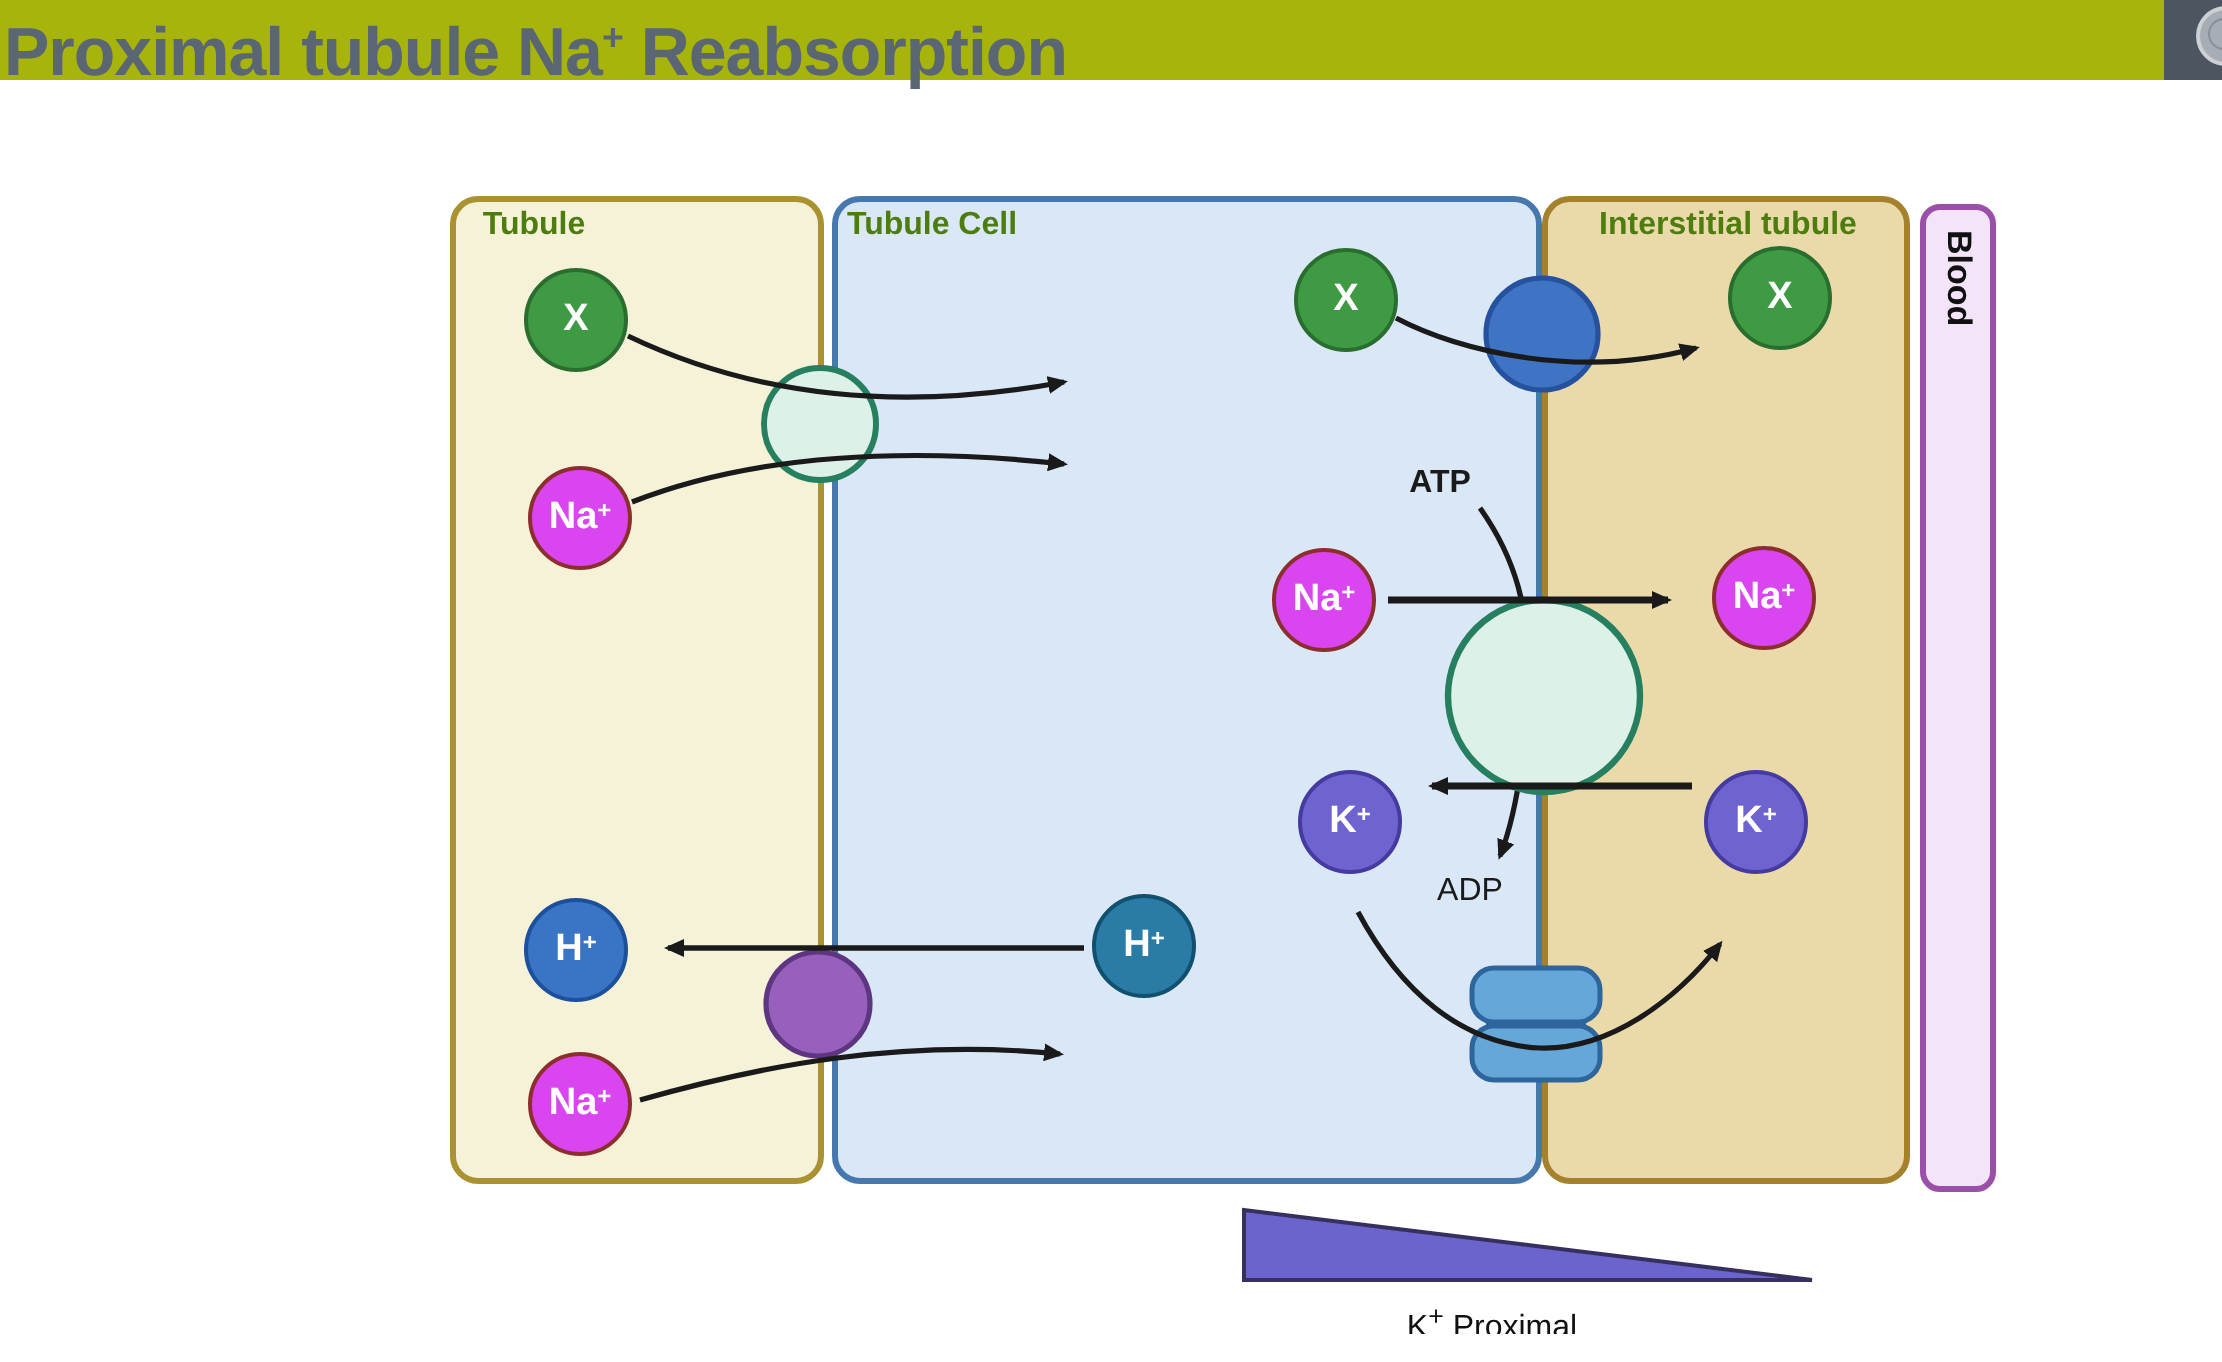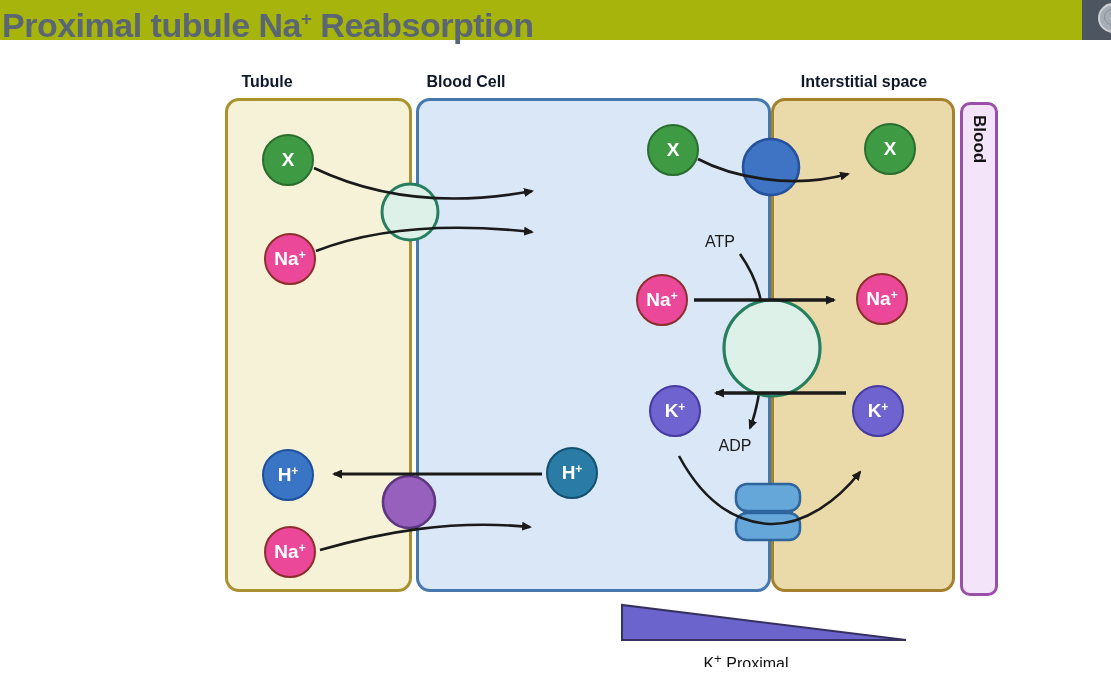--- a/index.html
+++ b/index.html
@@ -19,30 +19,30 @@
 
   
   .box{position:absolute;border-radius:14px;box-sizing:border-box;border:3px solid;}
   .box.tubule{left:225px;top:98px;width:187px;height:494px;background:#f6f2d8;border-color:#a9922f;}
   .box.cell{left:416px;top:98px;width:355px;height:494px;background:#d9e7f7;border-color:#4678ad;}
   .box.interstitial{left:771px;top:98px;width:184px;height:494px;background:#ebdaa9;border-color:#a5812e;}
   .box.blood{left:960px;top:102px;width:38px;height:494px;background:#f4e4fa;border-color:#9a4fa8;border-radius:10px;}
   .blood-label{position:absolute;left:50%;top:10px;transform:translateX(-50%);
                writing-mode:vertical-rl;font-size:17px;font-weight:700;color:#111;}
 
-  .comp-label{position:absolute;transform:translate(-50%,-50%);font-size:16px;font-weight:700;color:#0f172a;
-              white-space:nowrap;}
+  .comp-label{position:absolute;transform:translate(-50%,-50%);font-size:16px;font-weight:700;color:#4d7c0f;
+              white-space:nowrap;margin-top:31px;}
 
   
   .ion{position:absolute;width:52px;height:52px;border-radius:50%;box-sizing:border-box;
        display:flex;align-items:center;justify-content:center;color:#fff;font-weight:700;
        font-size:19px;border:2.5px solid;z-index:4;}
   .ion sup{font-size:12px;line-height:0;margin-top:-9px;}
   .ion.green{background:#3f9a44;border-color:#2a6e2f;}
-  .ion.red{background:#ec4899;border-color:#8c2f2c;}
+  .ion.red{background:#d946ef;border-color:#8c2f2c;}
   .ion.purple{background:#6f63cf;border-color:#453aa0;}
   .ion.blue{background:#3a74c4;border-color:#1c4f9c;}
   .ion.teal{background:#2a7ca6;border-color:#11506e;}
 
   
   .note{position:absolute;transform:translate(-50%,-50%);font-size:16px;color:#1a1a1a;z-index:4;
         white-space:nowrap;}
   .gradient-label{position:absolute;transform:translate(-50%,-50%);font-size:16px;color:#111;z-index:4;
         white-space:nowrap;}
 
@@ -61,22 +61,22 @@
   </div>
 
   <div class="box tubule"></div>
   <div class="box cell"></div>
   <div class="box interstitial"></div>
   <div class="box blood">
     <div class="blood-label">Blood</div>
   </div>
 
   <div class="comp-label" style="left:267px;top:82px;">Tubule</div>
-  <div class="comp-label" style="left:466px;top:82px;">Blood Cell</div>
-  <div class="comp-label" style="left:864px;top:82px;">Interstitial space</div>
+  <div class="comp-label" style="left:466px;top:82px;">Tubule Cell</div>
+  <div class="comp-label" style="left:864px;top:82px;">Interstitial tubule</div>
 
   <svg class="overlay" width="1111" height="681" viewBox="0 0 1111 681">
     <defs>
       <marker id="ah" markerWidth="10" markerHeight="9" refX="8" refY="4.5" orient="auto" markerUnits="userSpaceOnUse">
         <path d="M0,0 L10,4.5 L0,9 z" fill="#1a1a1a"></path>
       </marker>
     </defs>
 
     <path d="M740,254 C757,278 766,305 764,345 C762,385 757,410 750,428" fill="none" stroke="#1a1a1a" stroke-width="2.6" marker-end="url(#ah)"></path>
 
@@ -144,17 +144,17 @@
     </div>
   <div class="ion teal" style="left:546px;top:447px;">
       <span>H</span>
       <sup>+</sup>
     </div>
   <div class="ion red" style="left:264px;top:526px;">
       <span>Na</span>
       <sup>+</sup>
     </div>
 
-  <div class="note" style="left:720px;top:242px;">ATP</div>
+  <div class="note" style="left:720px;top:242px;font-weight:bold;">ATP</div>
   <div class="note" style="left:723px;top:446px;margin-left:12px;">ADP</div>
   <div class="gradient-label" style="left:746px;top:662px;"><span>K</span><sup>+</sup><span> Proximal</span></div>
 
 </div>
 
 </body></html>

